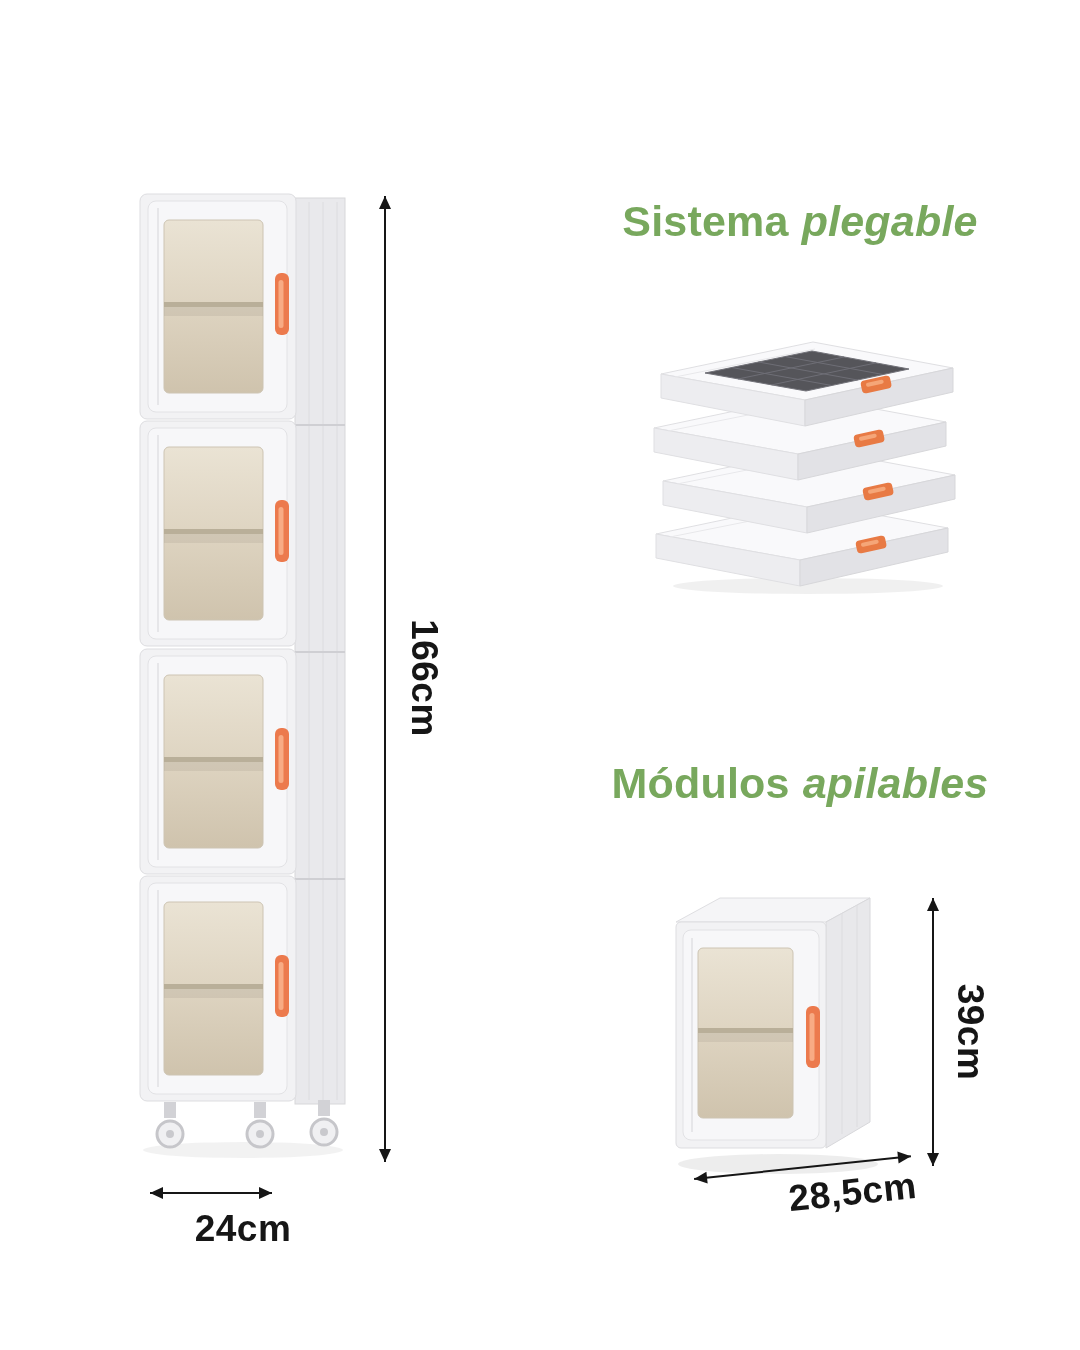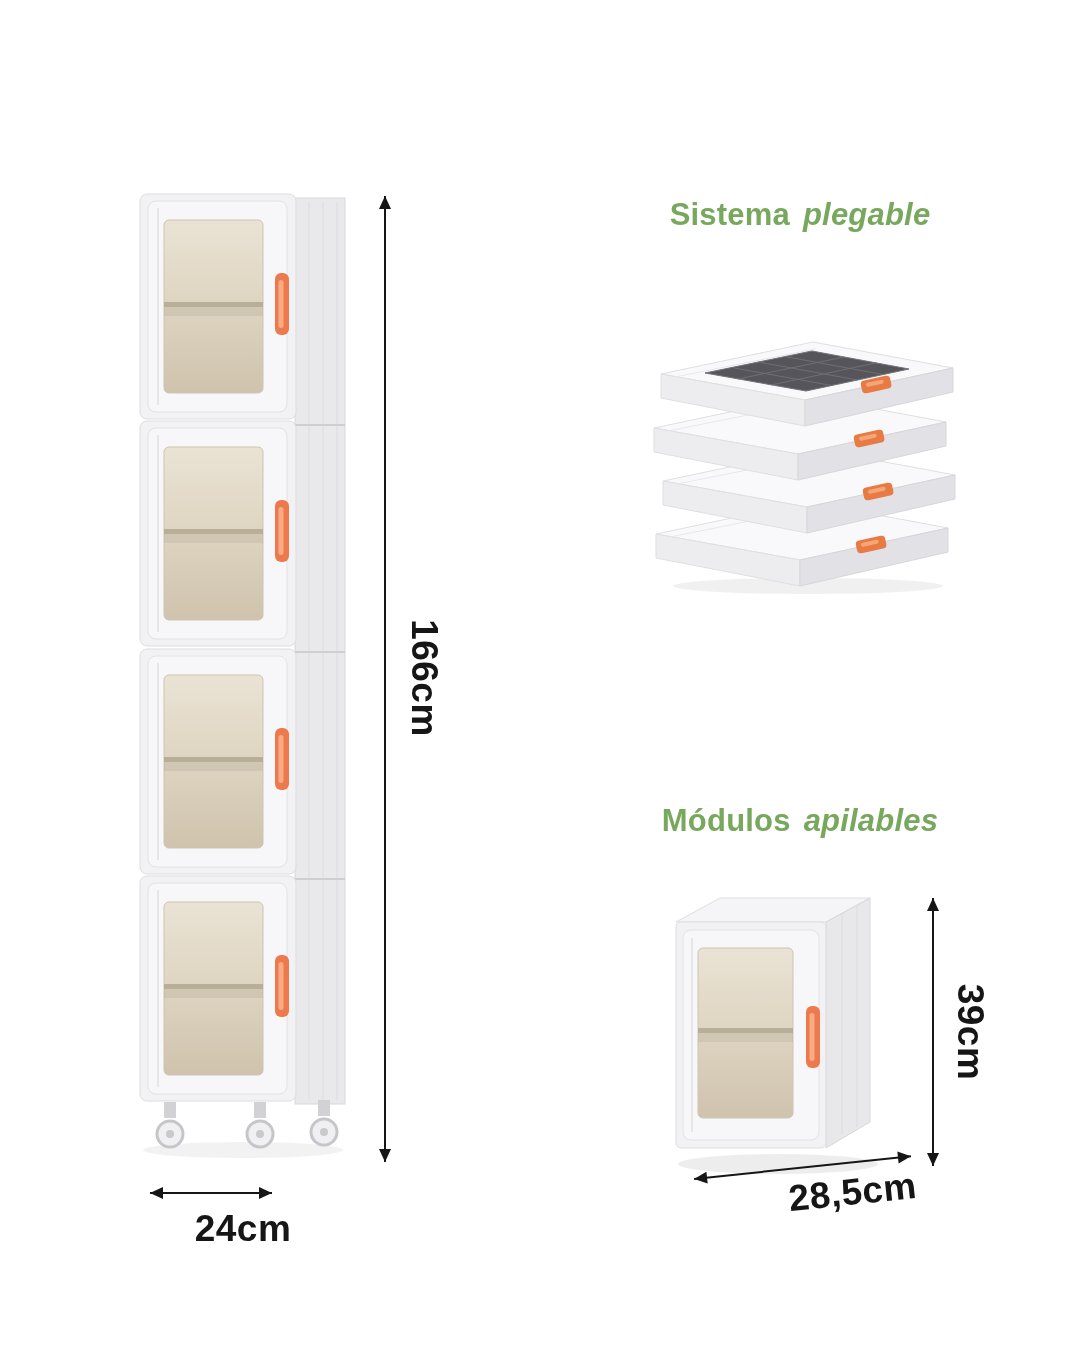--- a/index.html
+++ b/index.html
@@ -9,21 +9,21 @@
     --ink:#161616;
   }
   html,body{margin:0;padding:0;background:#ffffff;}
   body{font-family:"Liberation Sans",sans-serif;}
   .canvas{position:relative;width:1080px;height:1350px;background:#ffffff;overflow:hidden;}
   .abs{position:absolute;}
 
   
   .section-title{
     position:absolute;width:480px;text-align:center;
-    font-size:31px;font-weight:800;color:var(--green);
+    font-size:43px;font-weight:800;color:var(--green);
     letter-spacing:.2px;margin:0;line-height:1.1;
   }
   .section-title .accent{font-style:italic;margin-left:13px;}
 
   
   .dim-label{
     font-size:37px;font-weight:700;color:var(--ink);letter-spacing:.5px;white-space:nowrap;
   }
   .rot-center{transform:translate(-50%,-50%) rotate(90deg);}
   .center-x{transform:translateX(-50%);}
@@ -131,21 +131,21 @@
     <g transform="translate(7,0)">
       <polygon points="50,39 157,17 254,35 151,57" fill="#55555a" stroke="#73737a"></polygon>
       <line x1="76.8" y1="33.5" x2="176.8" y2="51.5" stroke="#6e6e76"></line>
       <line x1="103.5" y1="28" x2="202.5" y2="46" stroke="#6e6e76"></line>
       <line x1="130" y1="22.5" x2="228" y2="40.5" stroke="#6e6e76"></line>
       <line x1="83" y1="45" x2="189" y2="23" stroke="#6e6e76"></line>
       <line x1="116.7" y1="50.9" x2="221" y2="28.9" stroke="#6e6e76"></line>
     </g>
   </svg>
 
-  <h2 class="section-title" style="left:560px;top:804px;">
+  <h2 class="section-title" style="left:560px;top:760px;">
     <span>Módulos</span><span class="accent">apilables</span>
   </h2>
 
   <svg class="abs" style="left:668px;top:882px;" width="228" height="298" viewBox="0 0 228 298">
     <defs>
       <linearGradient id="winG2" x1="0" y1="0" x2="0" y2="1">
         <stop offset="0" stop-color="#eae3d4"></stop>
         <stop offset="0.5" stop-color="#ded4c1"></stop>
         <stop offset="1" stop-color="#cfc3ad"></stop>
       </linearGradient>

